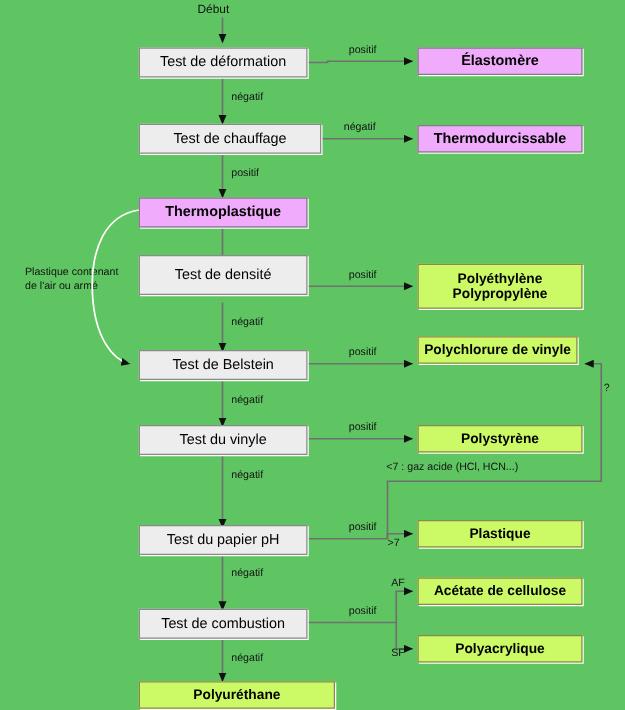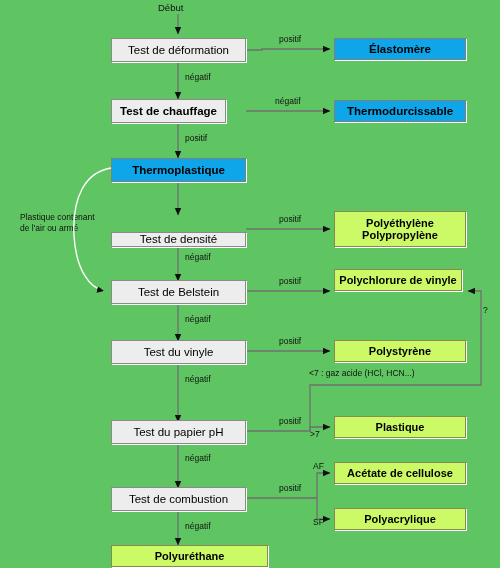--- a/index.html
+++ b/index.html
@@ -23,21 +23,21 @@
     line-height:1.12;
     color:#000;
   }
   .node.test{
     background:#EDEDED;
     font-size:11.5px;
     font-weight:400;
     border-color:#8a8a8a;
   }
   .node.blue{
-    background:#0ea5e9;
+    background:#f0abfc;
     font-size:11.5px;
     font-weight:bold;
     border-color:#7f7f7f;
   }
   .node.lime{
     background:#CCFA66;
     font-size:11px;
     font-weight:bold;
     border-color:#8a8a50;
   }
@@ -103,25 +103,25 @@
       <path d="M178,511 L178,545"></path>
 
       <path d="M310,431 L310,385 L481,385 L481,291 L468,291"></path>
     </g>
   </svg>
 
   <div class="start" style="left:158px;top:2px;">Début</div>
 
   <div class="node test" style="left:111px;top:38px;width:135px;height:24px;">Test de déformation</div>
 
-  <div class="node test" style="left:111px;top:99px;width:115px;height:24px;font-weight:bold;">Test de chauffage</div>
+  <div class="node test" style="left:111px;top:99px;width:146px;height:24px;">Test de chauffage</div>
 
   <div class="node blue" style="left:111px;top:158px;width:135px;height:24px;">Thermoplastique</div>
 
-  <div class="node test" style="left:111px;top:232px;width:135px;height:15px;">Test de densité</div>
+  <div class="node test" style="left:111px;top:204px;width:135px;height:32px;">Test de densité</div>
 
   <div class="node test" style="left:111px;top:280px;width:135px;height:24px;">Test de Belstein</div>
 
   <div class="node test" style="left:111px;top:340px;width:135px;height:24px;">Test du vinyle</div>
 
   <div class="node test" style="left:111px;top:420px;width:135px;height:24px;">Test du papier pH</div>
 
   <div class="node test" style="left:111px;top:487px;width:135px;height:24px;text-align:center;">Test de combustion</div>
 
   <div class="node lime" style="left:111px;top:545px;width:157px;height:22px;">Polyuréthane</div>

